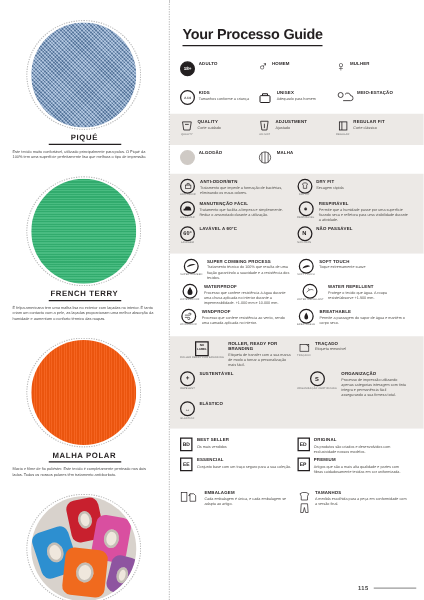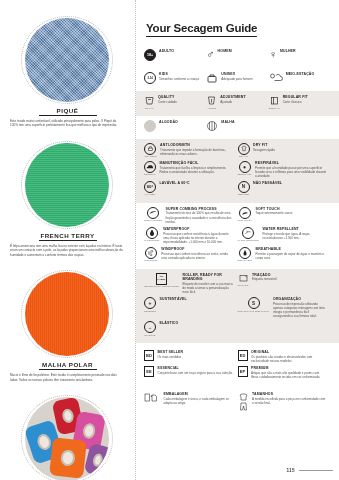--- a/index.html
+++ b/index.html
@@ -171,21 +171,21 @@
           <div class="spool sp4"></div>
         </div>
       </div>
 
     </div>
 
   </div>
 
   <div class="right">
 
-    <div class="guide-title">Your Secagem Guide</div>
+    <div class="guide-title">Your Processo Guide</div>
 
     
     <div class="band plain" style="margin-top:8px;">
       <div class="row3">
         <div class="cell">
           <div class="ico">
             <div class="circ circ-fill">
                 <span style="font-size:3.6px;">18+</span>
               </div>
           </div>

